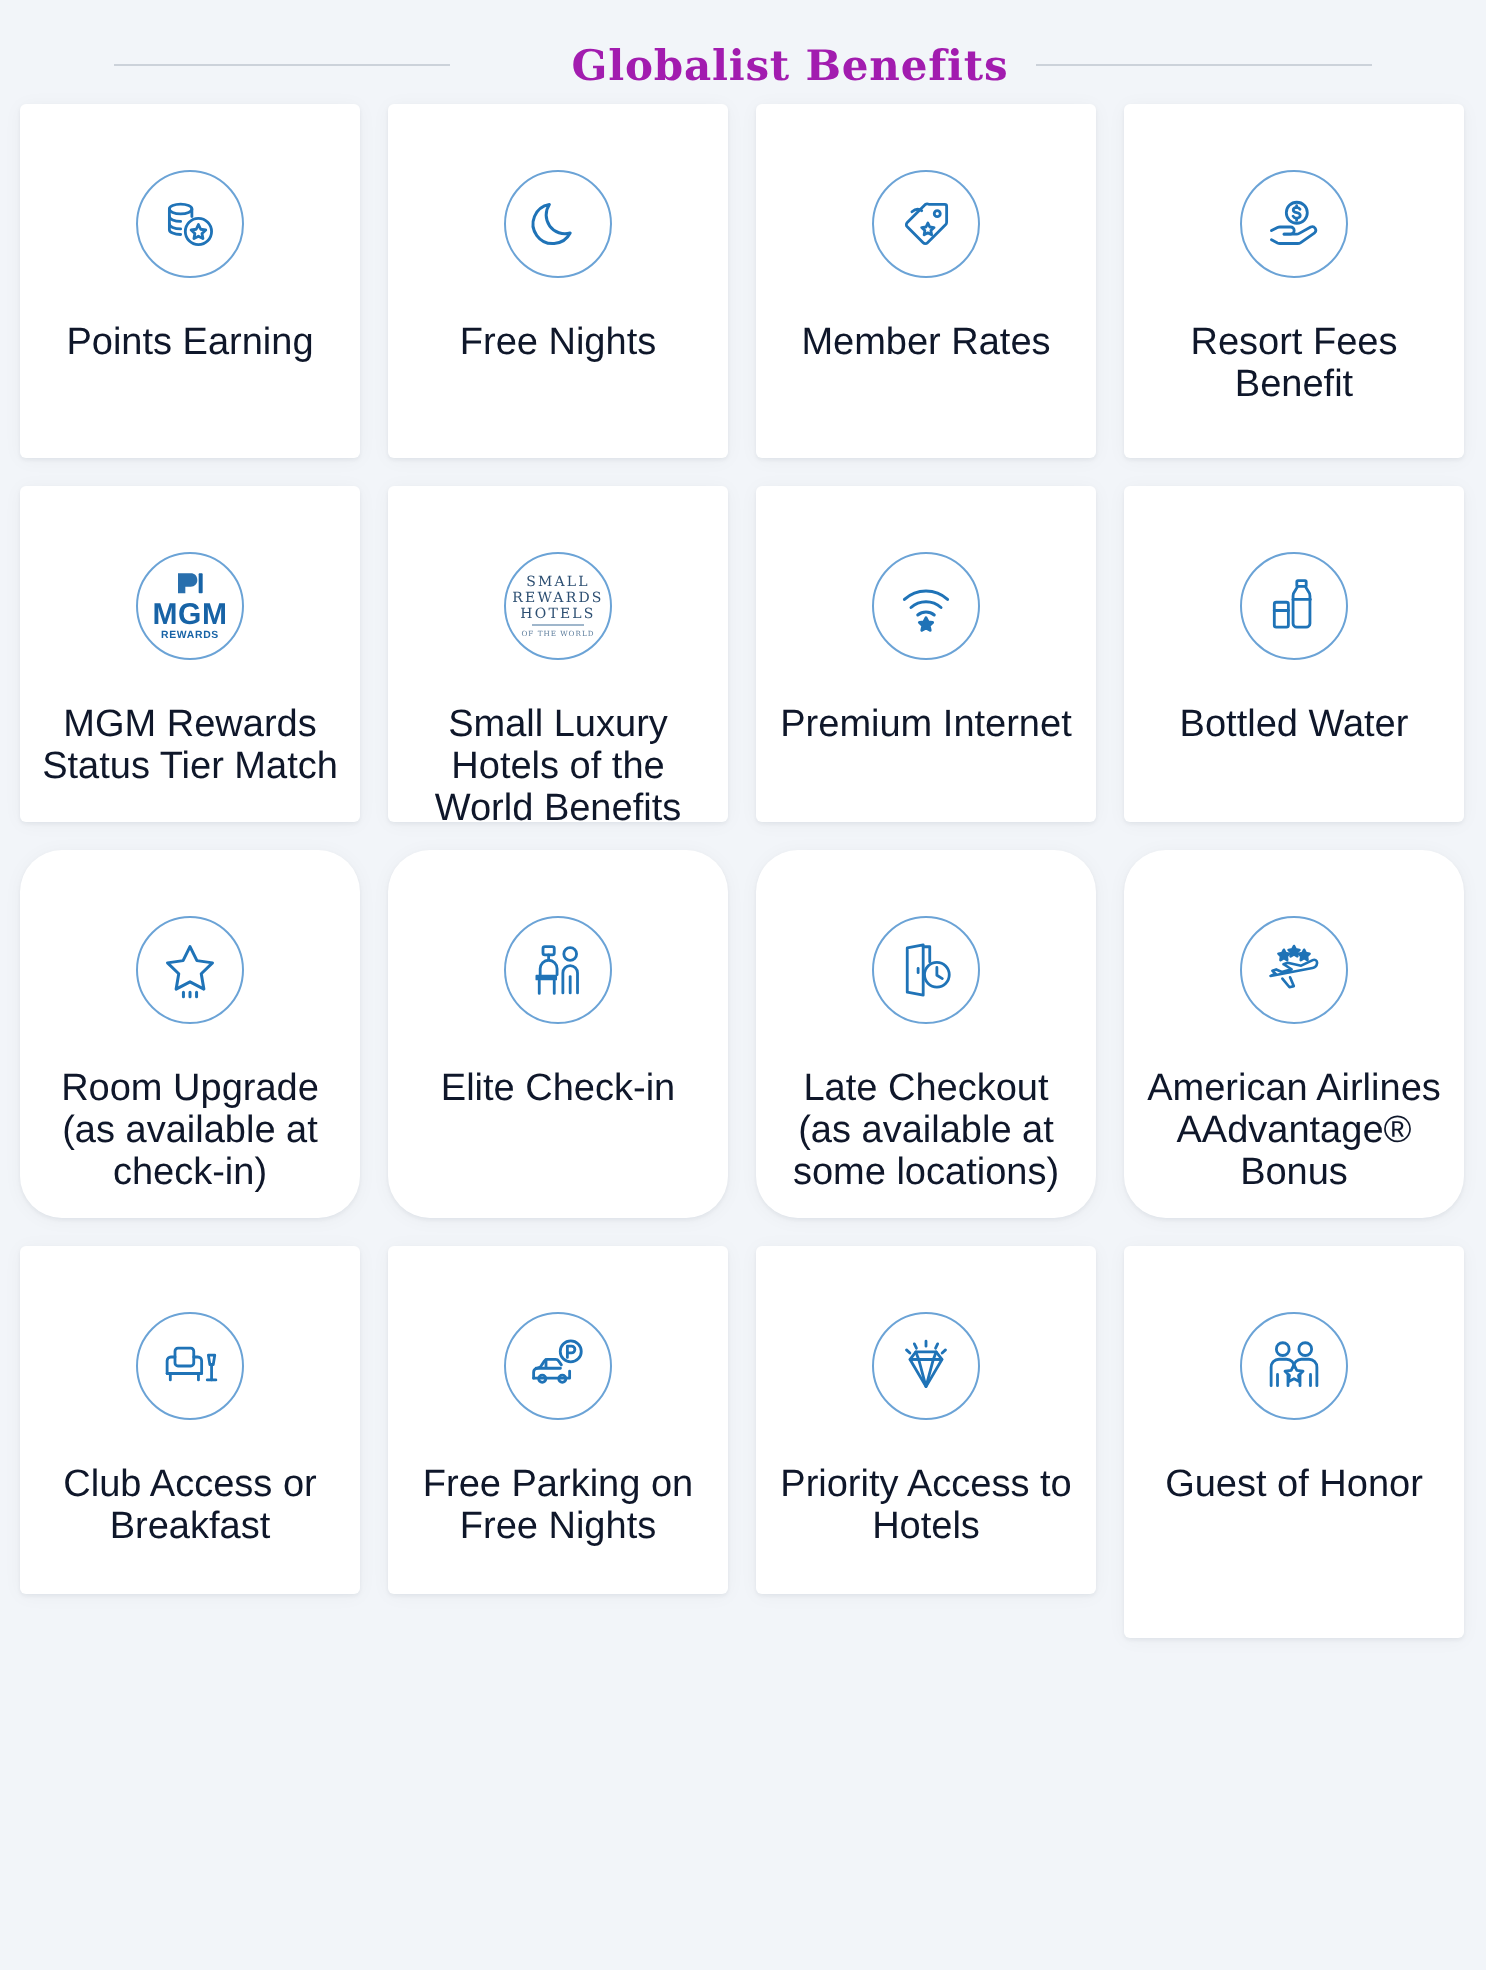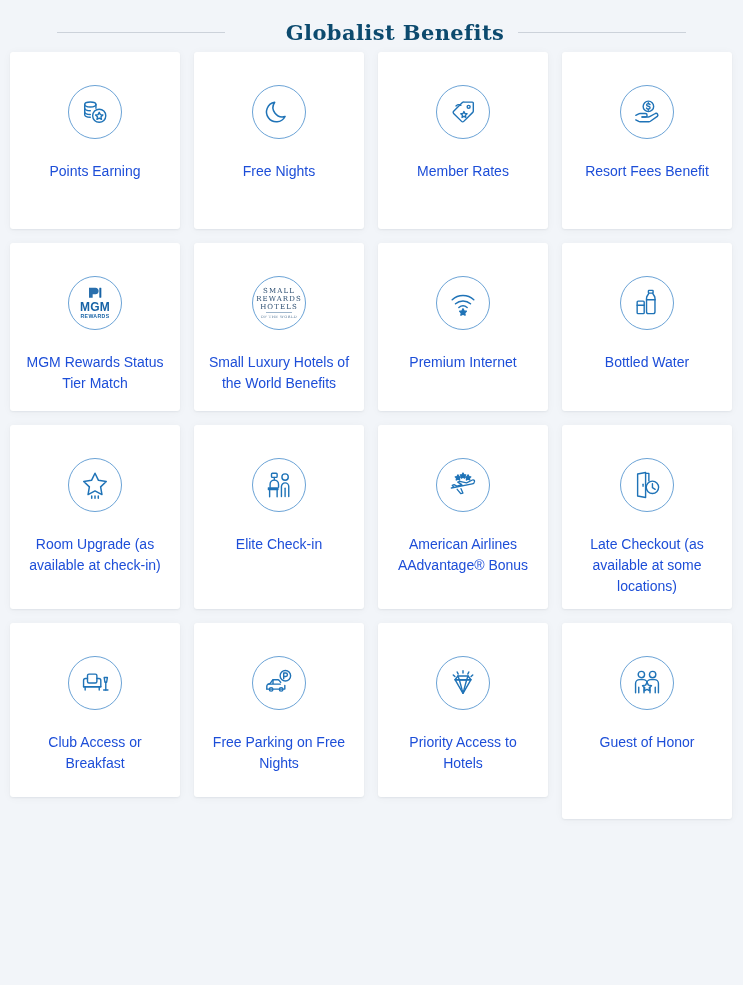--- a/index.html
+++ b/index.html
@@ -33,21 +33,21 @@
     background: #ccd2da;
     flex: 0 0 auto;
   }
   .header-rule.left  { width: 168px; }
   .header-rule.right { width: 168px; }
   .header-title {
     font-family: "DejaVu Serif", "Liberation Serif", serif;
     font-weight: 700;
     font-size: 21px;
     letter-spacing: 0.4px;
-    color: #0c4a6e;
+    color: #a21caf;
     white-space: nowrap;
     margin-left: 47px;
   }
 
   
   .grid {
     display: grid;
     grid-template-columns: repeat(4, 170px);
     gap: 14px 14px;
     padding: 0 10px;
@@ -73,46 +73,46 @@
     display: flex;
     align-items: center;
     justify-content: center;
     background: #fff;
     flex: 0 0 auto;
   }
   .icon-circle svg { display: block; }
 
   .card-label {
     margin-top: 22px;
-    font-size: 14px;
+    font-size: 19px;
     line-height: 21px;
-    color: #1d4ed8;
+    color: #0f172a;
     text-align: center;
     max-width: 150px;
   }
 
   
   .h-177 { height: 177px; }
   .h-168 { height: 168px; }
-  .h-184 { height: 184px; }
+  .h-184 { height: 184px; border-radius: 21px; }
   .h-174 { height: 174px; }
   .h-160 { height: 196px; }
 
   
   .logo-mgm {
     display: flex;
     flex-direction: column;
     align-items: center;
     justify-content: center;
     line-height: 1;
   }
   .logo-mgm .mgm-word {
     font-family: "Liberation Sans", sans-serif;
     font-weight: 700;
-    font-size: 12px;
+    font-size: 15px;
     color: #1763a6;
     letter-spacing: .3px;
     margin-top: 1px;
   }
   .logo-mgm .mgm-sub {
     font-family: "Liberation Sans", sans-serif;
     font-weight: 700;
     font-size: 5.2px;
     color: #1763a6;
     letter-spacing: .35px;
@@ -278,42 +278,42 @@
           <circle cx="22.5" cy="7.5" r="3.4"></circle>
           <path d="M18.6 28.2V17.6a3.9 3.9 0 0 1 7.8 0v10.6"></path>
           <path d="M22.5 19.5v8.7"></path>
         </svg>
       </div>
       <div class="card-label">Elite Check-in</div>
     </div>
 
     <div class="card h-184">
       <div class="icon-circle">
+        <svg width="30" height="30" viewBox="0 0 32 32" fill="none" stroke="#1f73b7" stroke-width="1.5" stroke-linecap="round" stroke-linejoin="round">
+          <path d="M6 4.2l8.5-1.6v26.8L6 27.8z"></path>
+          <path d="M11.8 15.2v2.2"></path>
+          <path d="M14.5 3.6H18v8"></path>
+          <circle cx="21.8" cy="18.5" r="6.6"></circle>
+          <path d="M21.8 14.6v4.2l2.9 1.8"></path>
+        </svg>
+      </div>
+      <div class="card-label">Late Checkout (as available at some locations)</div>
+    </div>
+
+    <div class="card h-184">
+      <div class="icon-circle">
         <svg width="30" height="30" viewBox="0 0 32 32" fill="none" stroke="#1f73b7" stroke-width="1.4" stroke-linecap="round" stroke-linejoin="round">
           <path d="M10.6 5.2l.9 1.8 2 .3-1.4 1.4.3 2-1.8-1-1.8 1 .3-2-1.4-1.4 2-.3z" fill="#1f73b7"></path>
           <path d="M16 3.2l.9 1.8 2 .3-1.4 1.4.3 2-1.8-1-1.8 1 .3-2L13.1 5.3l2-.3z" fill="#1f73b7"></path>
           <path d="M21.4 5.2l.9 1.8 2 .3-1.4 1.4.3 2-1.8-1-1.8 1 .3-2-1.4-1.4 2-.3z" fill="#1f73b7"></path>
           <path d="M3.5 19.2l22.4-4.3a3 3 0 0 0 2.4-2.6 1.6 1.6 0 0 0-2.3-1.6l-6.2 3-7.2-1.6-2.2.8 4.3 2.7-5.2 1.5-3-1.4-2 .7 1.6 1.6z"></path>
           <path d="M9.8 20.6l3.8 4.6 2.3-.6-2-4.7"></path>
         </svg>
       </div>
       <div class="card-label">American Airlines AAdvantage® Bonus</div>
-    </div>
-
-    <div class="card h-184">
-      <div class="icon-circle">
-        <svg width="30" height="30" viewBox="0 0 32 32" fill="none" stroke="#1f73b7" stroke-width="1.5" stroke-linecap="round" stroke-linejoin="round">
-          <path d="M6 4.2l8.5-1.6v26.8L6 27.8z"></path>
-          <path d="M11.8 15.2v2.2"></path>
-          <path d="M14.5 3.6H18v8"></path>
-          <circle cx="21.8" cy="18.5" r="6.6"></circle>
-          <path d="M21.8 14.6v4.2l2.9 1.8"></path>
-        </svg>
-      </div>
-      <div class="card-label">Late Checkout (as available at some locations)</div>
     </div>
 
 
     <div class="card h-174">
       <div class="icon-circle">
         <svg width="30" height="30" viewBox="0 0 32 32" fill="none" stroke="#1f73b7" stroke-width="1.5" stroke-linecap="round" stroke-linejoin="round">
           <rect x="8" y="6.5" width="10" height="9.5" rx="1.6"></rect>
           <path d="M8 11.2H5.8a2 2 0 0 0-2 2v6.8h18.4v-6.8a2 2 0 0 0-2-2H18"></path>
           <path d="M3.8 20h18.4"></path>
           <path d="M5.5 20v3.4M20.5 20v3.4"></path>

